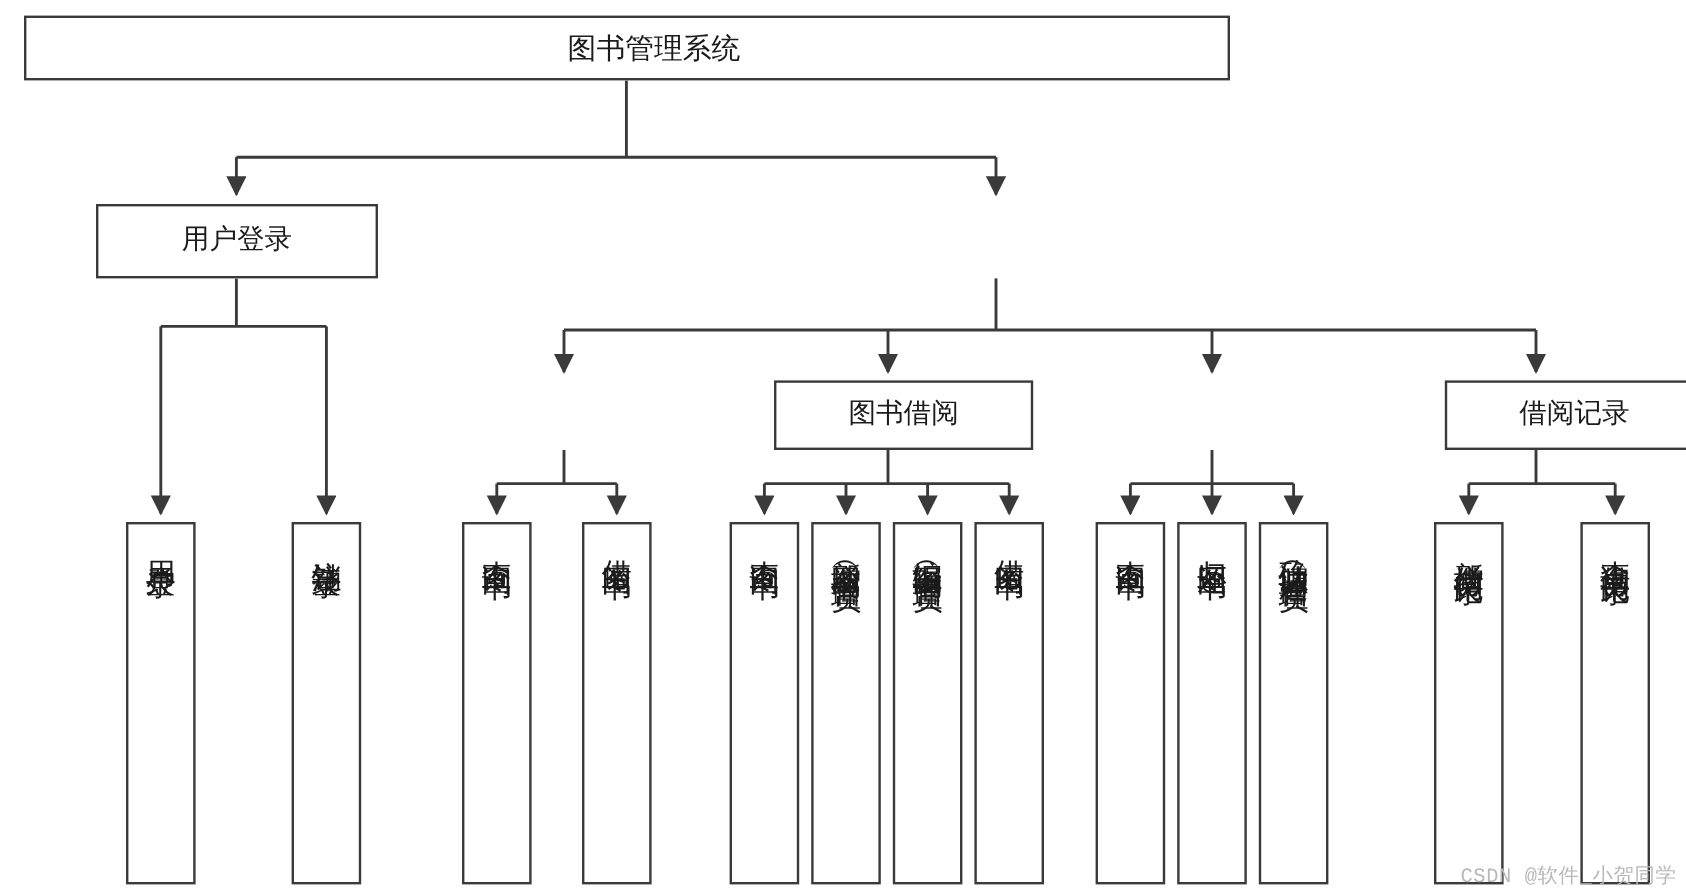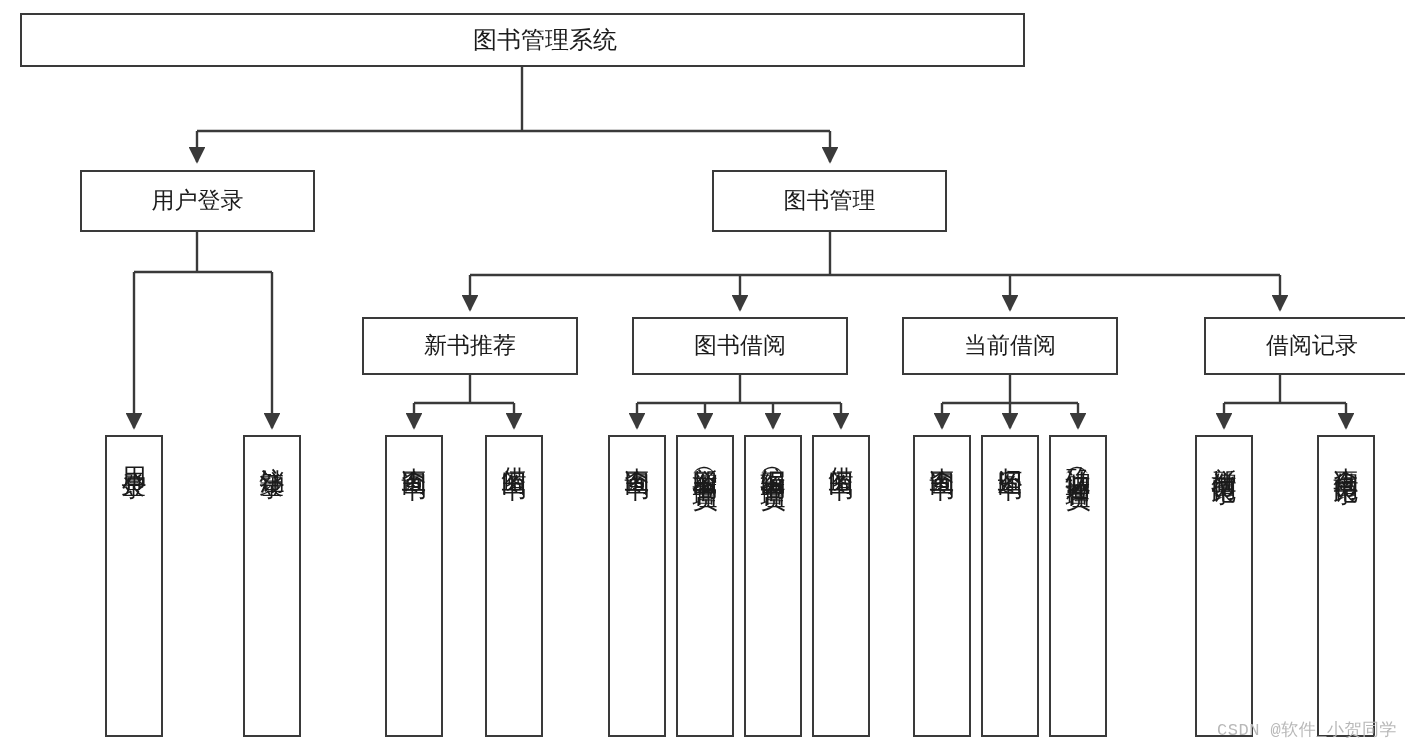--- a/index.html
+++ b/index.html
@@ -126,32 +126,23 @@
     </g>
   </svg>
 
   <div class="node horiz root" style="left:20px;top:13px;width:1005px;height:54px;padding-left:45px;">
     <span class="label">图书管理系统</span>
   </div>
 
   <div class="node horiz" style="left:80px;top:170px;width:235px;height:62px;">
     <span class="label">用户登录</span>
   </div>
-  <div class="node horiz" style="left:712px;top:170px;width:235px;height:62px;">
-    <span class="label">图书管理</span>
-  </div>
 
-  <div class="node horiz" style="left:362px;top:317px;width:216px;height:58px;">
-    <span class="label">新书推荐</span>
-  </div>
-  <div class="node horiz" style="left:632px;top:317px;width:216px;height:58px;">
+  <div class="node horiz" style="left:645px;top:317px;width:216px;height:58px;">
     <span class="label">图书借阅</span>
-  </div>
-  <div class="node horiz" style="left:902px;top:317px;width:216px;height:58px;">
-    <span class="label">当前借阅</span>
   </div>
   <div class="node horiz" style="left:1172px;top:317px;width:216px;height:58px;margin-left:32px;">
     <span class="label">借阅记录</span>
   </div>
 
   <div class="node vert" style="left:105px;top:435px;width:58px;height:302px;">
     <span class="label">用户登录</span>
   </div>
   <div class="node vert" style="left:243px;top:435px;width:58px;height:302px;">
     <span class="label">注销登录</span>

